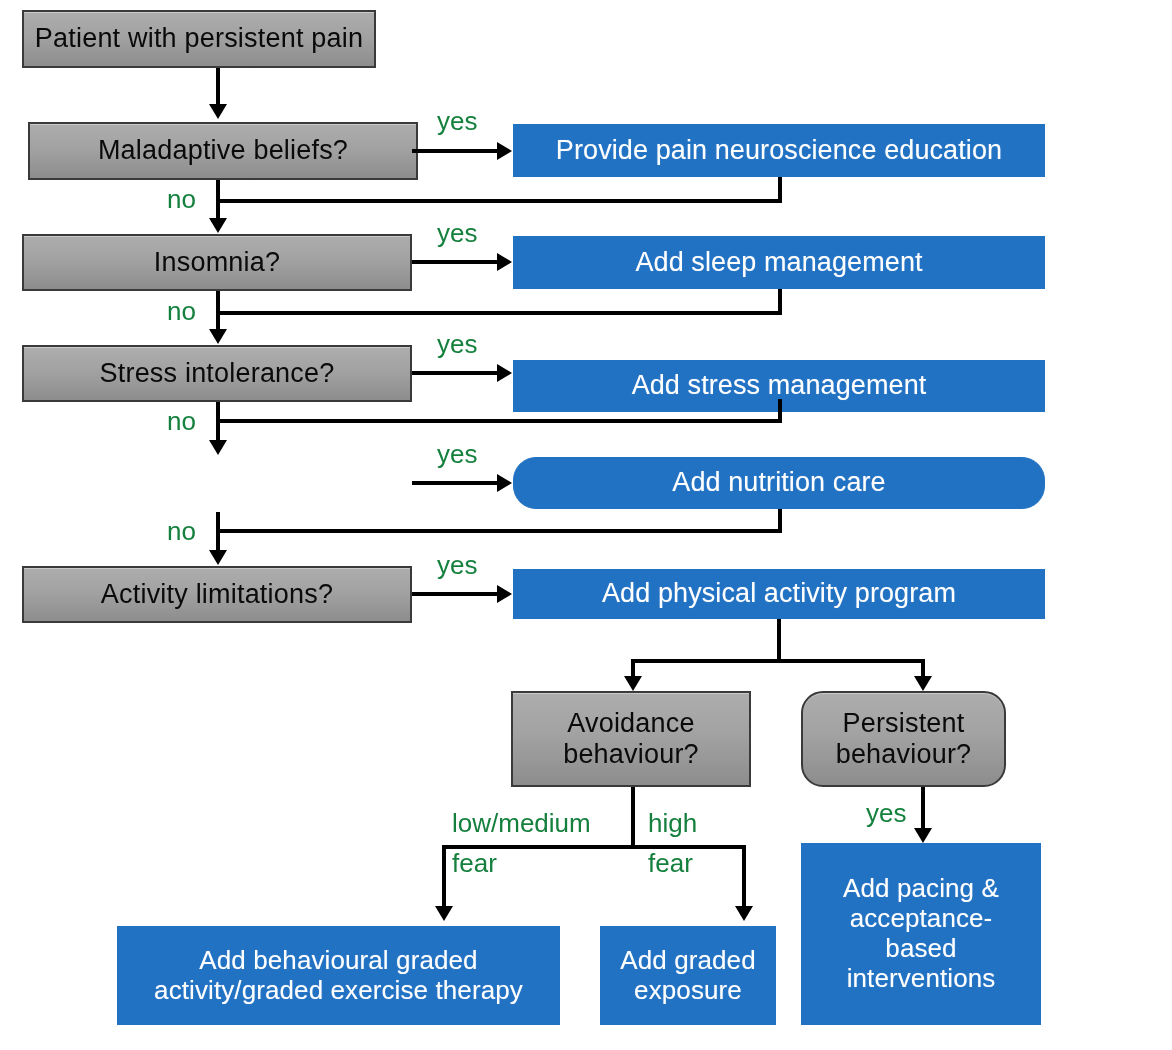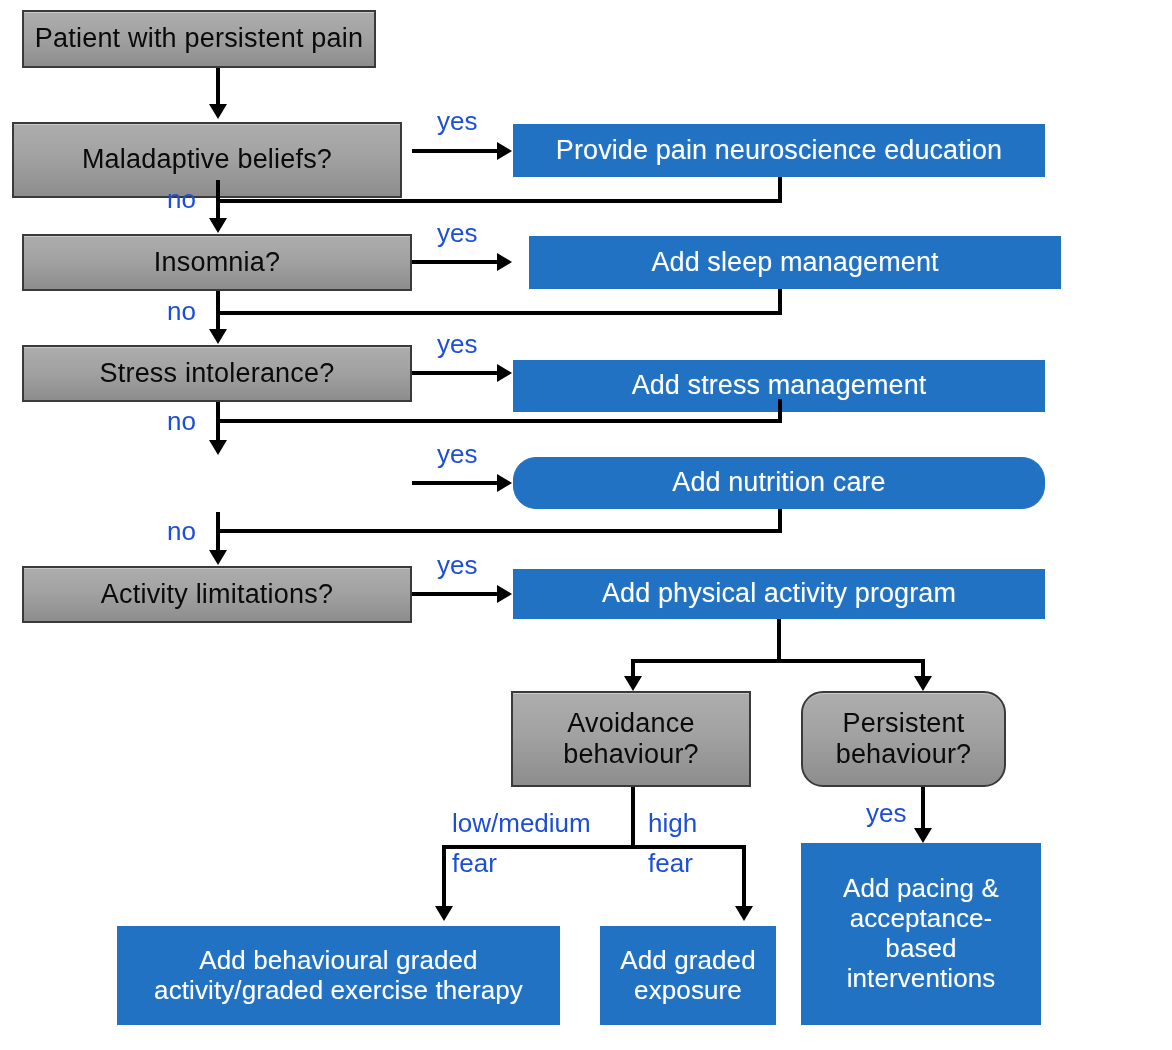--- a/index.html
+++ b/index.html
@@ -61,38 +61,38 @@
     width:0;height:0;
     border-top:9px solid transparent;
     border-bottom:9px solid transparent;
     border-left:15px solid #000000;
   }
 
   
   .elabel{
     position:absolute;
     font-size:26px;
-    color:#1d4ed8;
+    color:#15803d;
     white-space:nowrap;
     line-height:1;
   }
 </style>
 </head>
 <body>
 
 <div id="canvas">
 
   <div class="node gray" style="left:22px;top:10px;width:354px;height:58px;">
     <span class="lbl">Patient with persistent pain</span>
   </div>
 
   <div class="line vline" style="left:216px;top:68px;width:4px;height:39px;"></div>
   <div class="arrow-down" style="left:209px;top:104px;"></div>
 
-  <div class="node gray" style="left:12px;top:122px;width:390px;height:76px;">
+  <div class="node gray" style="left:28px;top:122px;width:390px;height:58px;">
     <span class="lbl">Maladaptive beliefs?</span>
   </div>
 
   <div class="elabel" style="left:437px;top:108px;">yes</div>
   <div class="line hline" style="left:412px;top:149px;width:88px;"></div>
   <div class="arrow-right" style="left:497px;top:142px;"></div>
 
   <div class="node blue" style="left:513px;top:124px;width:532px;height:53px;">
     <span class="lbl">Provide pain neuroscience education</span>
   </div>
@@ -105,21 +105,21 @@
   <div class="arrow-down" style="left:209px;top:218px;"></div>
 
   <div class="node gray" style="left:22px;top:234px;width:390px;height:57px;">
     <span class="lbl">Insomnia?</span>
   </div>
 
   <div class="elabel" style="left:437px;top:220px;">yes</div>
   <div class="line hline" style="left:412px;top:260px;width:88px;"></div>
   <div class="arrow-right" style="left:497px;top:253px;"></div>
 
-  <div class="node blue" style="left:513px;top:236px;width:532px;height:53px;margin-left:16px;">
+  <div class="node blue" style="left:513px;top:236px;width:532px;height:53px;">
     <span class="lbl">Add sleep management</span>
   </div>
 
   <div class="line vline" style="left:778px;top:289px;width:4px;height:26px;"></div>
   <div class="line hline" style="left:216px;top:311px;width:566px;"></div>
 
   <div class="elabel" style="left:167px;top:298px;">no</div>
   <div class="line vline" style="left:216px;top:291px;width:4px;height:41px;"></div>
   <div class="arrow-down" style="left:209px;top:329px;"></div>
 

